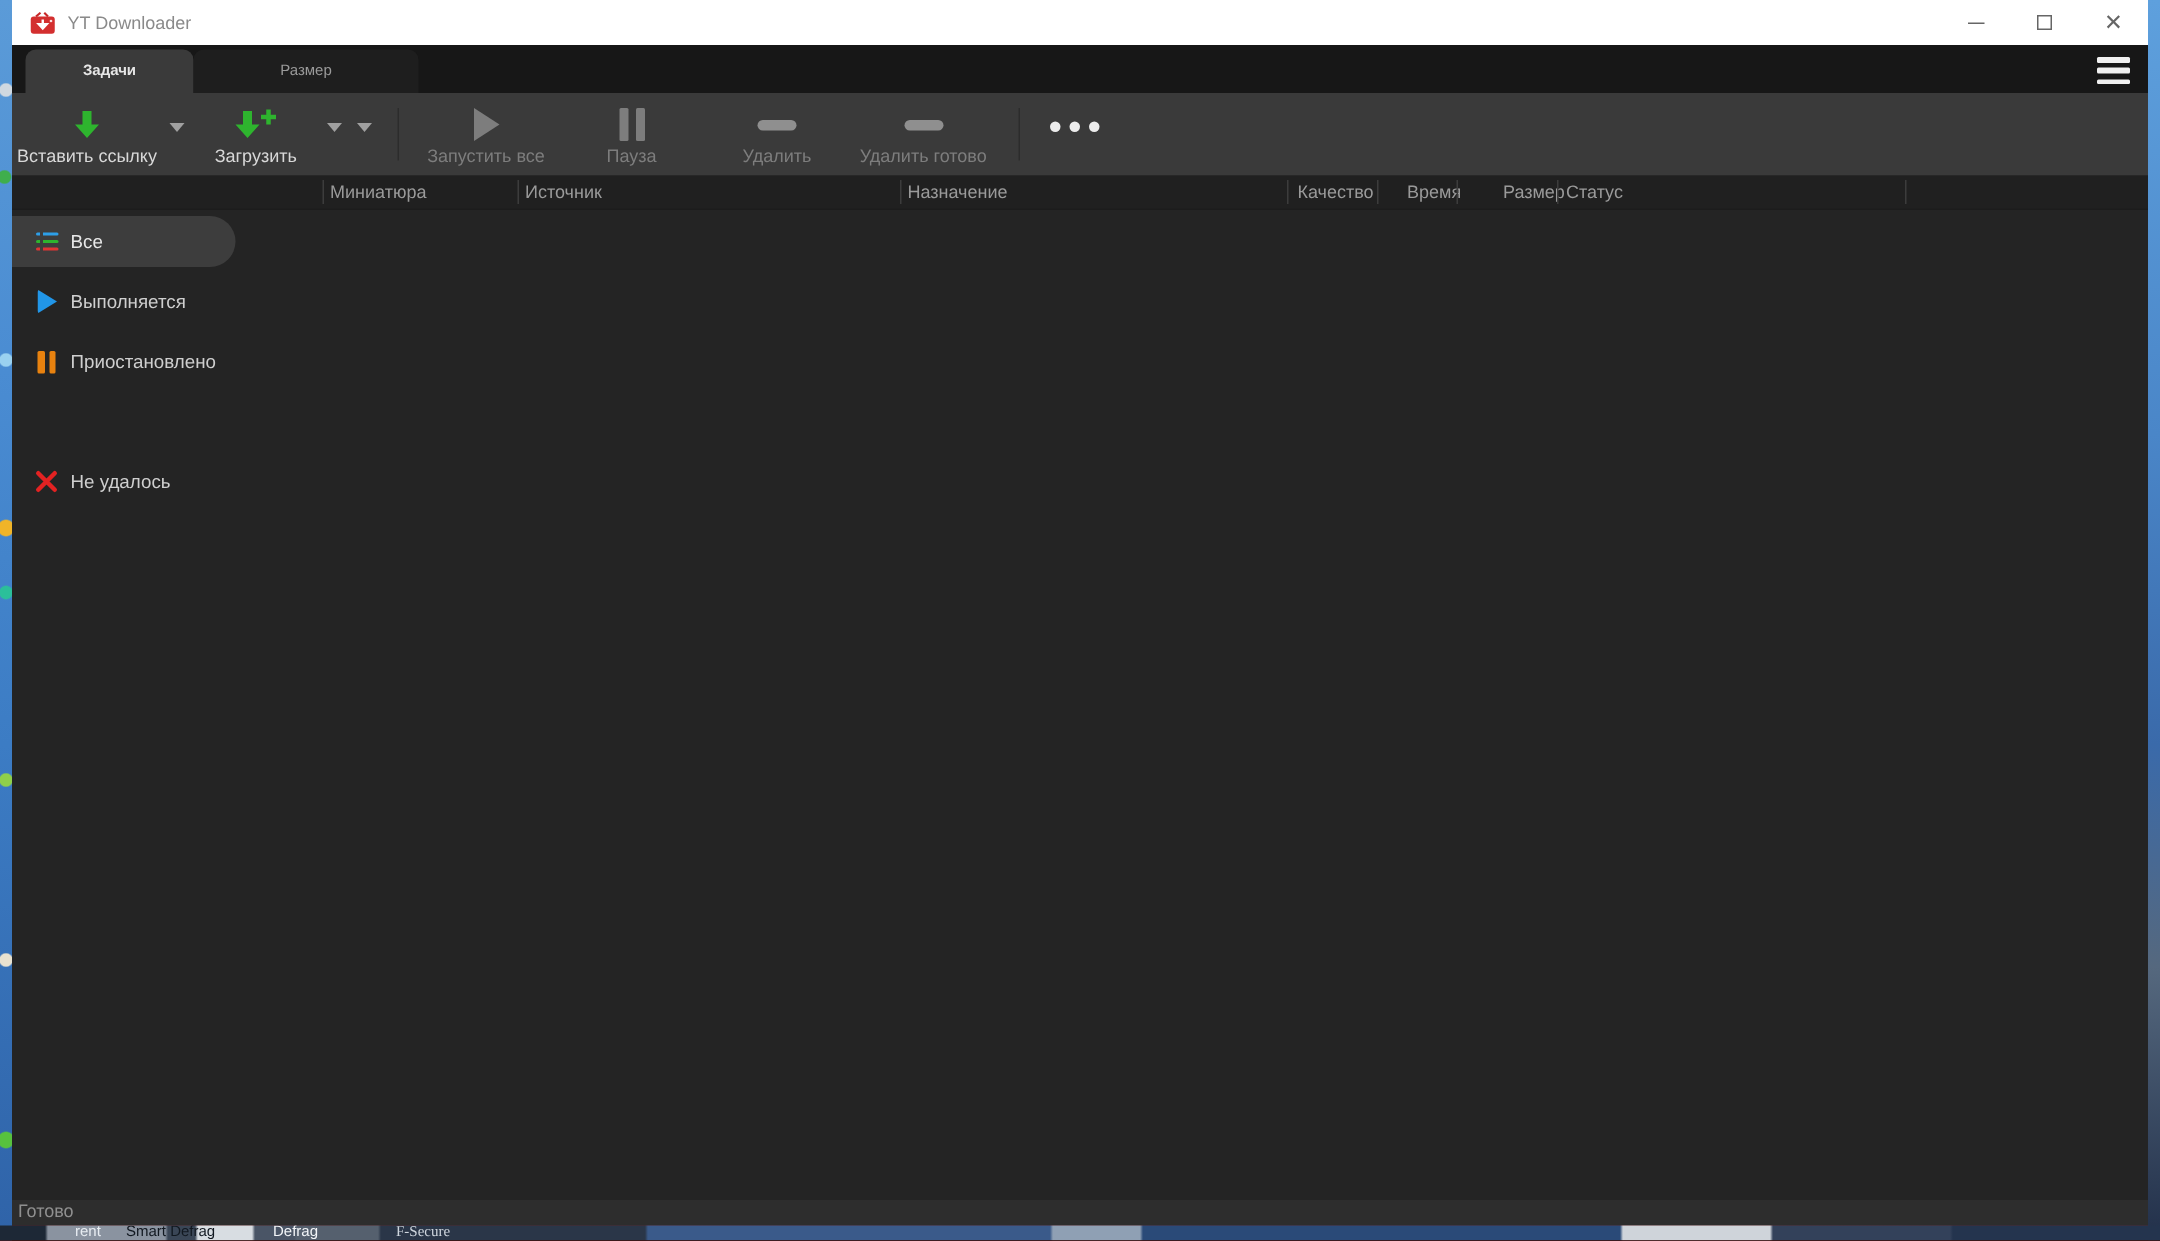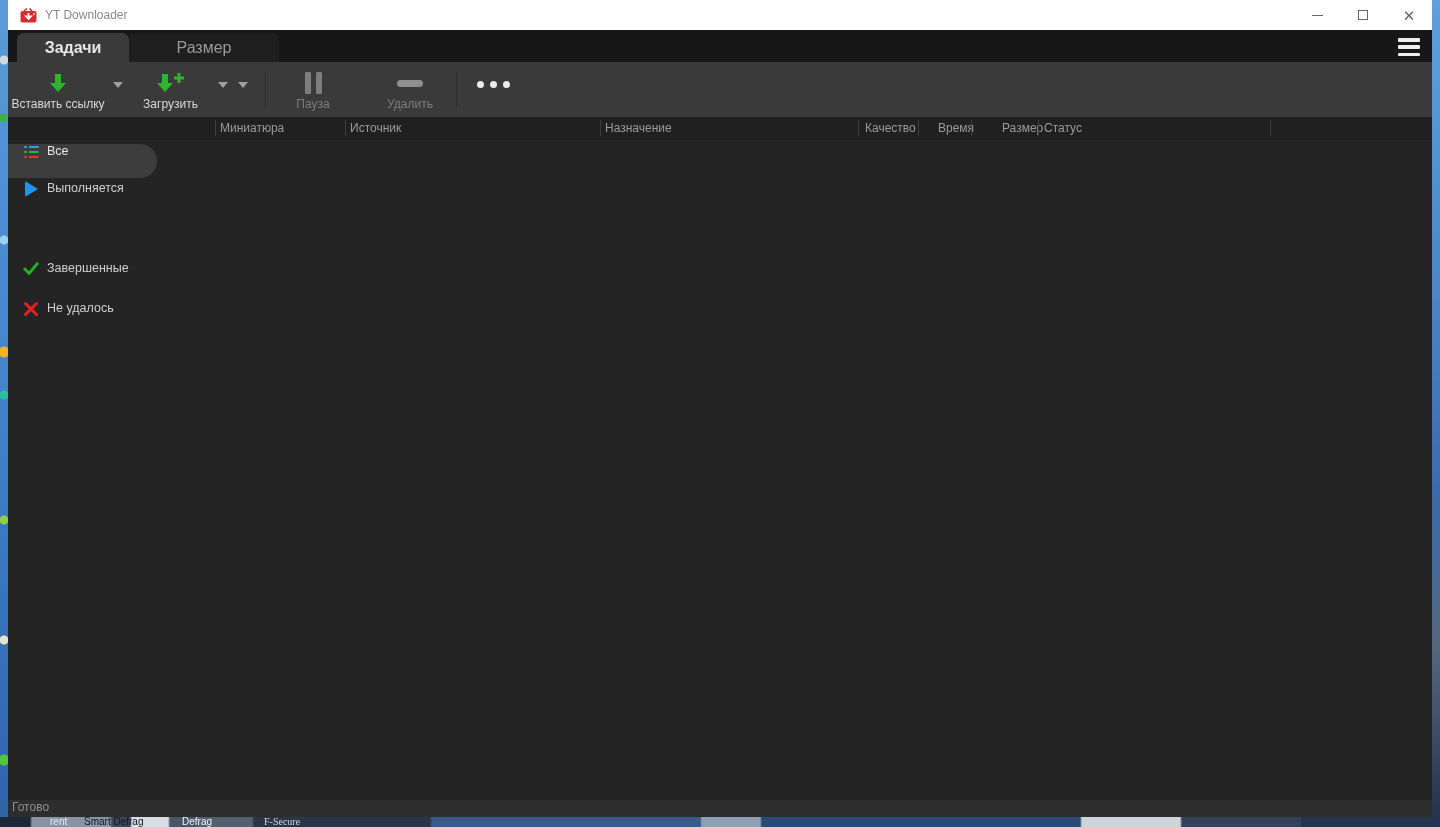--- a/index.html
+++ b/index.html
@@ -46,21 +46,21 @@
   .app-icon svg { display:block; }
   .title-text { margin-left:8px; font-size:12px; color:#8a8a8a; }
   .win-controls { margin-left:auto; display:flex; align-items:stretch; height:100%; }
   .win-btn { width:46px; height:100%; display:flex; align-items:center; justify-content:center; }
   .glyph-min { width:11px; height:1px; background:#666; }
   .glyph-max { width:10px; height:10px; border:1px solid #666; }
   .glyph-close { font-size:15px; color:#666; line-height:1; font-weight:400; }
 
   
   .tabbar { height:32px; background:#171717; display:flex; align-items:flex-end; flex:0 0 auto; position:relative; }
-  .tab { height:29px; display:flex; align-items:center; justify-content:center; font-size:16px; border-radius:7px 7px 0 0; }
+  .tab { height:29px; display:flex; align-items:center; justify-content:center; font-size:10px; border-radius:7px 7px 0 0; }
   .tab-active { margin-left:9px; width:112px; background:#3a3a3a; color:#e6e6e6; font-weight:bold; }
   .tab-idle { width:150px; background:#1e1e1e; color:#9a9a9a; }
   .hamburger { position:absolute; right:8px; top:7px; width:30px; height:20px; display:flex; flex-direction:column; justify-content:space-between; padding:1px 4px; }
   .hamburger div { height:3.5px; background:#f0f0f0; border-radius:1px; }
 
   
   .toolbar { height:55px; background:#3a3a3a; display:flex; align-items:stretch; flex:0 0 auto; }
   .tbtn { display:flex; flex-direction:column; align-items:center; justify-content:flex-start; padding-top:9px; }
   .tbtn .ticon { height:24px; display:flex; align-items:center; justify-content:center; }
   .tbtn .tlabel { margin-top:2px; font-size:12px; color:#d8d8d8; white-space:nowrap; }
@@ -75,21 +75,21 @@
   .dots { display:flex; gap:6px; align-items:center; margin-top:10px; }
   .dots div { width:7px; height:7px; border-radius:50%; background:#ececec; }
 
   
   .listheader { height:23px; background:#202020; position:relative; flex:0 0 auto; border-bottom:1px solid #1c1c1c;text-decoration:underline; }
   .col-label { position:absolute; top:4px; font-size:12px; color:#9a9a9a; white-space:nowrap; }
   .col-tick { position:absolute; top:3px; width:1px; height:16px; background:#3c3c3c; }
 
   
   .content { flex:1 1 auto; background:#242424; position:relative; }
-  .side-item { position:absolute; left:0; width:158px; height:40px; display:flex; color:#cfcfcf; font-size:12.5px; }
+  .side-item { position:absolute; left:0; width:158px; height:40px; display:flex; align-items:center; color:#cfcfcf; font-size:12.5px; }
   .side-item .sicon { width:16px; height:16px; margin-left:15px; margin-right:8px; display:flex; align-items:center; justify-content:center; flex:0 0 auto; }
   .side-item.selected { width:149px; height:34px; background:#3d3d3d; border-radius:0 17px 17px 0; color:#e8e8e8; }
   .list-lines { display:flex; flex-direction:column; gap:2.5px; width:15px; }
   .list-lines .ln { height:2.5px; border-radius:1px; width:100%; position:relative; }
   .ln-blue { background:linear-gradient(90deg,#2d9fe8 0 3px,#3d3d3d 3px 5px,#2d9fe8 5px 100%); }
   .ln-green { background:linear-gradient(90deg,#2eb42e 0 3px,#3d3d3d 3px 5px,#2eb42e 5px 100%); }
   .ln-red { background:linear-gradient(90deg,#e03434 0 3px,#3d3d3d 3px 5px,#e03434 5px 100%); }
   .play-blue { width:0; height:0; border-top:8px solid transparent; border-bottom:8px solid transparent; border-left:13px solid #2196e8; border-radius:2px; }
   .pause-orange { display:flex; gap:3px; }
   .pause-orange div { width:4.5px; height:15px; background:#e8820f; border-radius:1px; }
@@ -171,38 +171,50 @@
       <div class="chev">
           <div class="chev-glyph"></div>
         </div>
 
       <div class="chev">
           <div class="chev-glyph"></div>
         </div>
 
       <div class="tool-sep" style="margin-left:12px"></div>
 
+      <div class="tbtn disabled" style="width:100px; margin-left:8px">
+        <div class="ticon">
+            <div class="play-icon-gray"></div>
+          </div>
+        <div class="tlabel">Запустить все</div>
+      </div>
 
       <div class="tbtn disabled" style="width:70px; margin-left:12px">
         <div class="ticon">
             <div class="pause-icon-gray">
               <div></div>
               <div></div>
             </div>
           </div>
         <div class="tlabel">Пауза</div>
       </div>
 
       <div class="tbtn disabled" style="width:80px; margin-left:22px">
         <div class="ticon">
             <div class="dash-icon"></div>
           </div>
         <div class="tlabel">Удалить</div>
       </div>
 
+      <div class="tbtn disabled" style="width:115px">
+        <div class="ticon">
+            <div class="dash-icon"></div>
+          </div>
+        <div class="tlabel">Удалить готово</div>
+      </div>
 
       <div class="tool-sep" style="margin-left:6px"></div>
 
       <div class="tbtn" style="width:72px">
         <div class="dots">
             <div></div>
             <div></div>
             <div></div>
           </div>
       </div>
@@ -238,29 +250,30 @@
         <span>Все</span>
       </div>
 
       <div class="side-item" style="top:41px">
         <div class="sicon">
             <div class="play-blue"></div>
           </div>
         <span>Выполняется</span>
       </div>
 
-
-      <div class="side-item" style="top:121px">
-        <div class="sicon">
-          <svg width="18" height="16" viewBox="0 0 18 16">
-              <path d="M2 8 L7 13 L16 2" stroke="#22b322" stroke-width="3.2" fill="none" stroke-linecap="round" stroke-linejoin="round"></path>
-            </svg>
-        </div>
-        <span>Завершенные</span>
-      </div>
+      <div class="side-item" style="top:81px">
+        <div class="sicon">
+            <div class="pause-orange">
+              <div></div>
+              <div></div>
+            </div>
+          </div>
+        <span>Приостановлено</span>
+      </div>
+
 
       <div class="side-item" style="top:161px">
         <div class="sicon">
           <svg width="16" height="16" viewBox="0 0 16 16">
               <path d="M2.5 2.5 L13.5 13.5 M13.5 2.5 L2.5 13.5" stroke="#e32222" stroke-width="3" stroke-linecap="round"></path>
             </svg>
         </div>
         <span>Не удалось</span>
       </div>
     </div>

